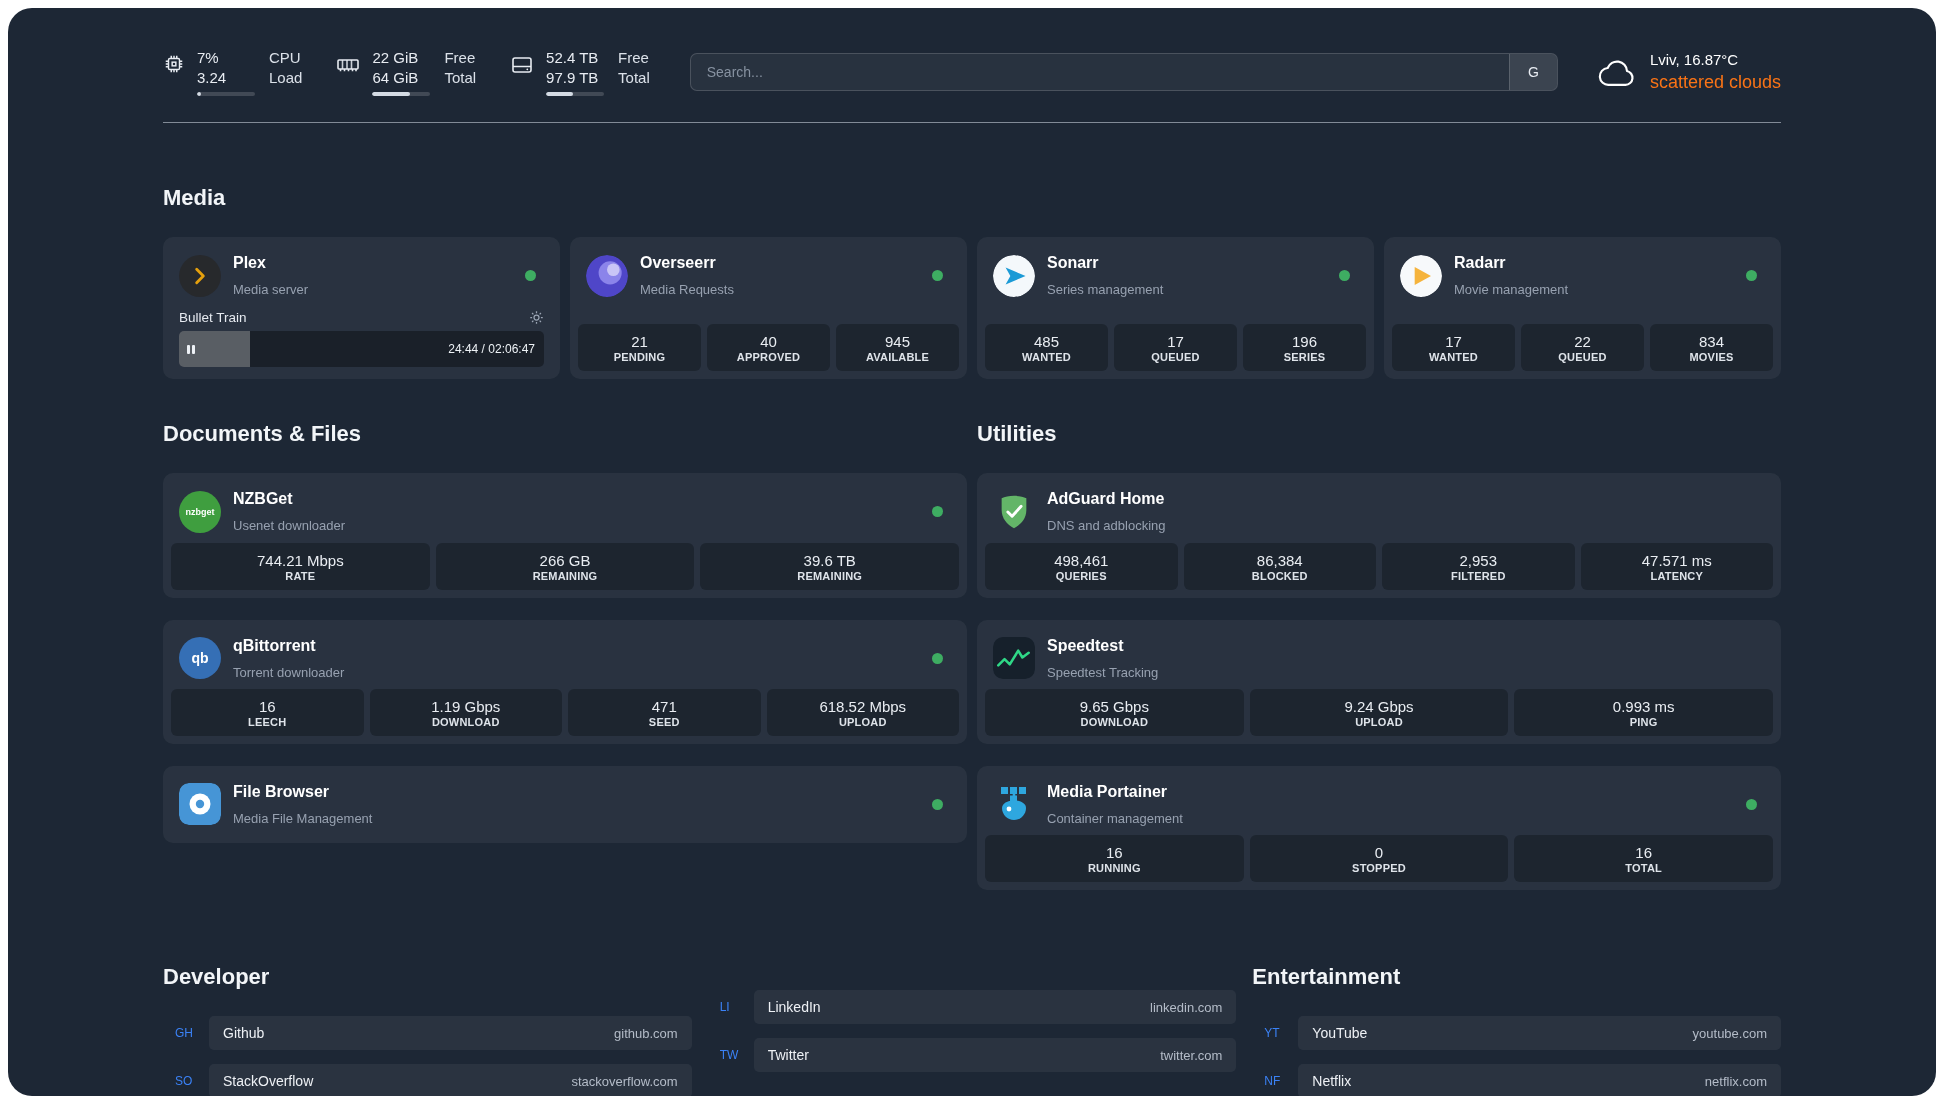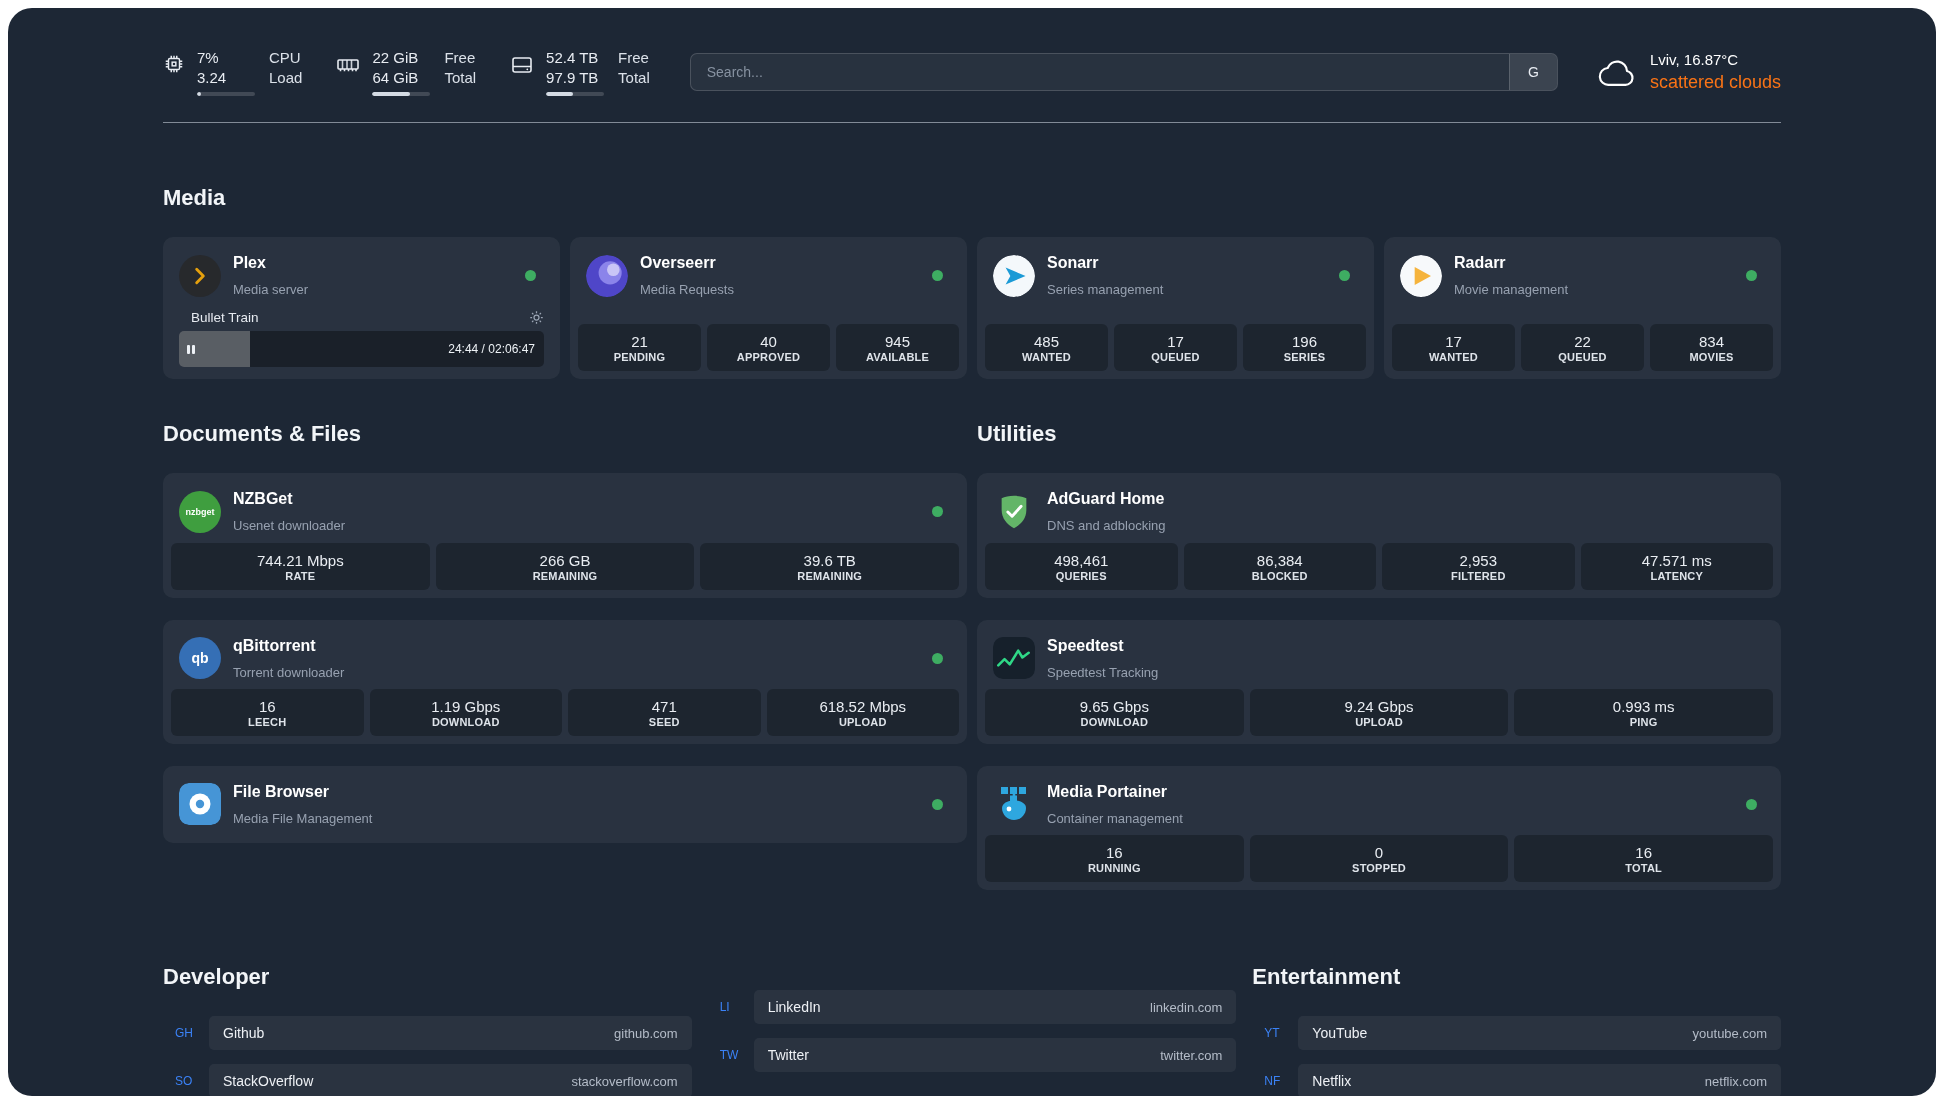--- a/index.html
+++ b/index.html
@@ -80,21 +80,21 @@
   .stats { display: flex; gap: 6px; margin-top: auto; }
   .stat {
     flex: 1; background: rgba(10,15,22,0.38); border-radius: 6px;
     text-align: center; padding: 9px 4px 8px;
   }
   .stat-v { font-size: 15px; color: #e9edf2; }
   .stat-l { font-size: 11px; font-weight: 700; color: #dfe4ea; margin-top: 1px; letter-spacing: 0.2px; }
 
   
   .player { padding: 0 8px 4px; display: flex; flex-direction: column; margin-top: auto; }
-  .player-track-row { display: flex; align-items: center; justify-content: space-between; font-size: 13.5px; color: #e6eaf0; padding: 4px 0 6px; margin-left: 12px; }
+  .player-track-row { display: flex; align-items: center; justify-content: space-between; font-size: 13.5px; color: #e6eaf0; padding: 4px 0 6px; }
   .gear-btn { display: flex; cursor: pointer; }
   .player-bar { position: relative; height: 36px; background: rgba(0,0,0,0.35); border-radius: 5px; overflow: hidden; cursor: pointer; }
   .player-fill { position: absolute; left: 0; top: 0; bottom: 0; background: rgba(255,255,255,0.28); }
   .pause-btn { position: absolute; left: 8px; top: 0; bottom: 0; display: flex; align-items: center; gap: 2.5px; cursor: pointer; }
   .pause-bar { width: 2.5px; height: 9px; background: #eef2f6; border-radius: 1px; }
   .player-time { position: absolute; right: 9px; top: 0; bottom: 0; display: flex; align-items: center; font-size: 12px; color: #eef2f6; }
 
   
   .two-col { display: grid; grid-template-columns: 1fr 1fr; gap: 0 10px; margin-top: 42px; }
   .col-stack { display: flex; flex-direction: column; gap: 22px; margin-top: 26px; }

